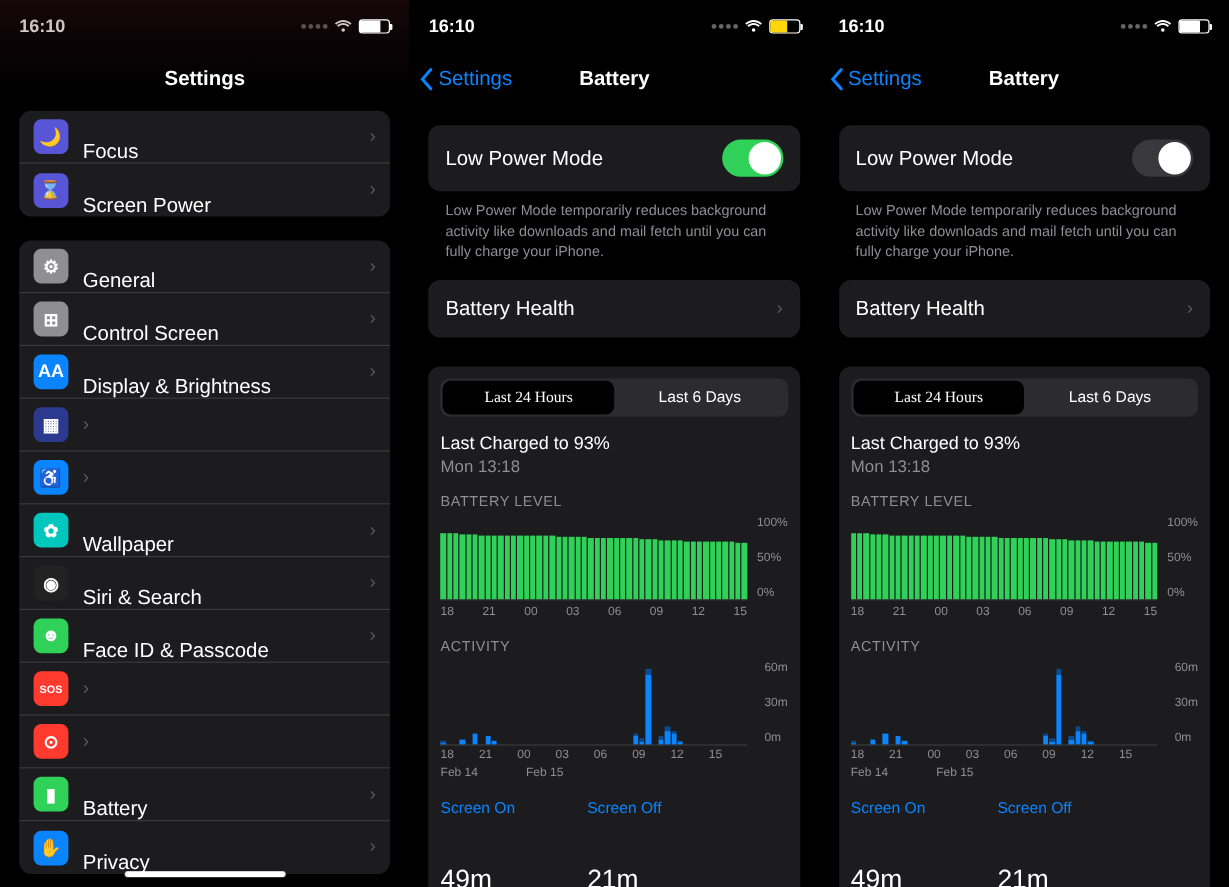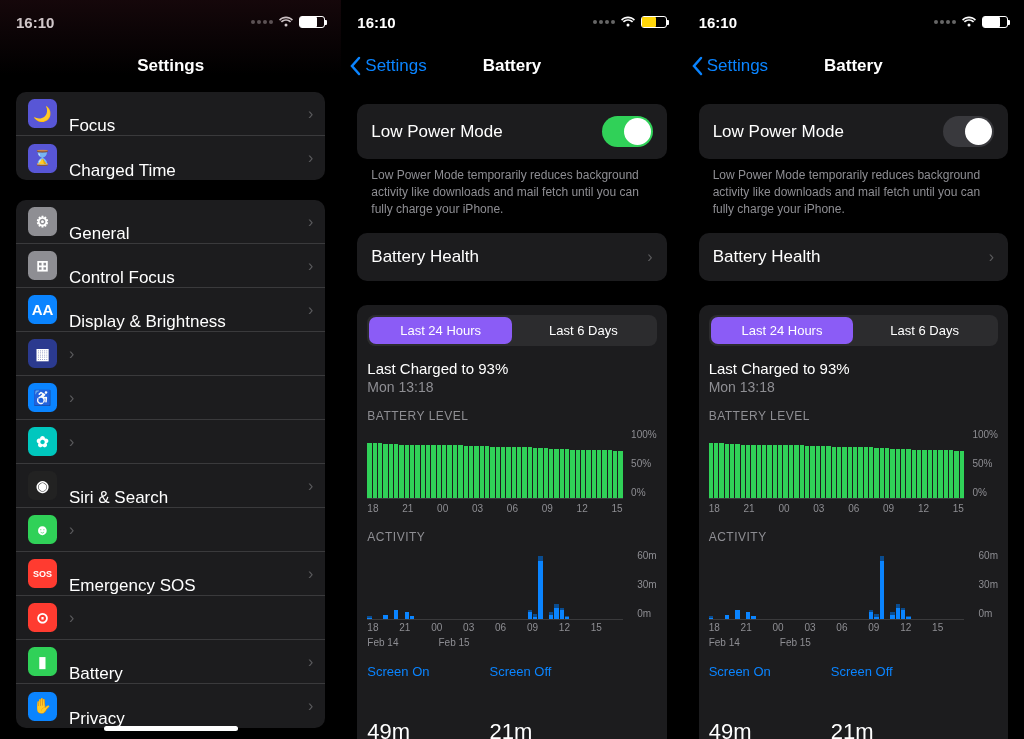--- a/index.html
+++ b/index.html
@@ -37,21 +37,21 @@
 .toggle-knob { width: 27px; height: 27px; background: #fff; border-radius: 50%; position: absolute; top: 2px; }
 .toggle.on .toggle-knob { right: 2px; }
 .toggle.off .toggle-knob { right: 2px; }
 .lpm-desc { font-size: 12px; color: #8e8e93; padding: 8px 14px 16px; line-height: 1.4; }
 .health-row { background: #1c1c1e; border-radius: 10px; padding: 14px; display: flex; align-items: center; justify-content: space-between; margin-bottom: 24px; }
 .health-label { font-size: 17px; }
 
 .chart-card { background: #1c1c1e; border-radius: 10px; padding: 10px; }
 .seg-control { display: flex; background: #2c2c2e; border-radius: 8px; padding: 2px; margin-bottom: 14px; }
 .seg-btn { flex: 1; text-align: center; padding: 6px 0; font-size: 13px; font-weight: 500; border-radius: 7px; }
-.seg-btn.active { background: #8b5cf6; }
+.seg-btn.active { background: #000000; font-family: Liberation Serif, serif; }
 .last-charged { font-size: 15px; margin-bottom: 2px; }
 .last-charged-time { font-size: 14px; color: #8e8e93; margin-bottom: 14px; }
 .chart-label { font-size: 12px; color: #8e8e93; letter-spacing: 0.5px; margin-bottom: 6px; }
 .bl-chart { height: 70px; display: flex; align-items: flex-end; gap: 1px; position: relative; margin-bottom: 4px; border-bottom: 0.5px solid #3a3a3c; }
 .bl-bar { flex: 1; background: #30d158; }
 .bl-ticks { position: absolute; right: -34px; top: 0; height: 100%; font-size: 10px; color: #8e8e93; display: flex; flex-direction: column; justify-content: space-between; text-align: left; }
 .bl-chart-wrap { position: relative; padding-right: 34px; }
 .x-labels { display: flex; justify-content: space-between; font-size: 10px; color: #8e8e93; padding-right: 34px; margin-bottom: 16px; }
 .act-chart { height: 70px; display: flex; align-items: flex-end; gap: 1px; position: relative; border-bottom: 0.5px solid #3a3a3c; margin-bottom: 2px; }
 .act-bar { flex: 1; display: flex; flex-direction: column; justify-content: flex-end; }
@@ -96,64 +96,65 @@
   </div>
   <div class="settings-content">
     <div class="settings-group" id="g1">
         <div class="settings-row">
           <div class="settings-icon" style="background: rgb(88, 86, 214); color: rgb(255, 255, 255); font-size: 15px; font-weight: 700;">🌙</div>
           <span class="settings-label">Focus</span>
           <span class="chevron">›</span>
         </div>
         <div class="settings-row">
           <div class="settings-icon" style="background: rgb(88, 86, 214); color: rgb(255, 255, 255); font-size: 15px; font-weight: 700;">⌛</div>
-          <span class="settings-label">Charged Time</span>
+          <span class="settings-label">Screen Power</span>
           <span class="chevron">›</span>
         </div>
       </div>
     <div class="settings-group" id="g2">
         <div class="settings-row">
           <div class="settings-icon" style="background: rgb(142, 142, 147); color: rgb(255, 255, 255); font-size: 15px; font-weight: 700;">⚙</div>
           <span class="settings-label">General</span>
           <span class="chevron">›</span>
         </div>
         <div class="settings-row">
           <div class="settings-icon" style="background: rgb(142, 142, 147); color: rgb(255, 255, 255); font-size: 15px; font-weight: 700;">⊞</div>
-          <span class="settings-label">Control Focus</span>
+          <span class="settings-label">Control Screen</span>
           <span class="chevron">›</span>
         </div>
         <div class="settings-row">
           <div class="settings-icon" style="background: rgb(10, 132, 255); color: rgb(255, 255, 255); font-size: 15px; font-weight: 700;">AA</div>
           <span class="settings-label">Display &amp; Brightness</span>
           <span class="chevron">›</span>
         </div>
         <div class="settings-row">
           <div class="settings-icon" style="background: rgb(43, 58, 143); color: rgb(255, 255, 255); font-size: 15px; font-weight: 700;">▦</div>
           <span class="chevron">›</span>
         </div>
         <div class="settings-row">
           <div class="settings-icon" style="background: rgb(10, 132, 255); color: rgb(255, 255, 255); font-size: 15px; font-weight: 700;">♿</div>
           <span class="chevron">›</span>
         </div>
         <div class="settings-row">
           <div class="settings-icon" style="background: rgb(0, 199, 190); color: rgb(255, 255, 255); font-size: 15px; font-weight: 700;">✿</div>
+          <span class="settings-label">Wallpaper</span>
           <span class="chevron">›</span>
         </div>
         <div class="settings-row">
           <div class="settings-icon" style="background: rgb(34, 34, 34); color: rgb(255, 255, 255); font-size: 15px; font-weight: 700;">◉</div>
           <span class="settings-label">Siri &amp; Search</span>
           <span class="chevron">›</span>
         </div>
         <div class="settings-row">
           <div class="settings-icon" style="background: rgb(48, 209, 88); color: rgb(255, 255, 255); font-size: 15px; font-weight: 700;">☻</div>
+          <span class="settings-label">Face ID &amp; Passcode</span>
           <span class="chevron">›</span>
         </div>
         <div class="settings-row">
           <div class="settings-icon" style="background: rgb(255, 59, 48); color: rgb(255, 255, 255); font-size: 9px; font-weight: 700;">SOS</div>
-          <span class="settings-label">Emergency SOS</span>
           <span class="chevron">›</span>
         </div>
         <div class="settings-row">
           <div class="settings-icon" style="background: rgb(255, 59, 48); color: rgb(255, 255, 255); font-size: 15px; font-weight: 700;">⊙</div>
           <span class="chevron">›</span>
         </div>
         <div class="settings-row">
           <div class="settings-icon" style="background: rgb(48, 209, 88); color: rgb(255, 255, 255); font-size: 15px; font-weight: 700;">▮</div>
           <span class="settings-label">Battery</span>
           <span class="chevron">›</span>

